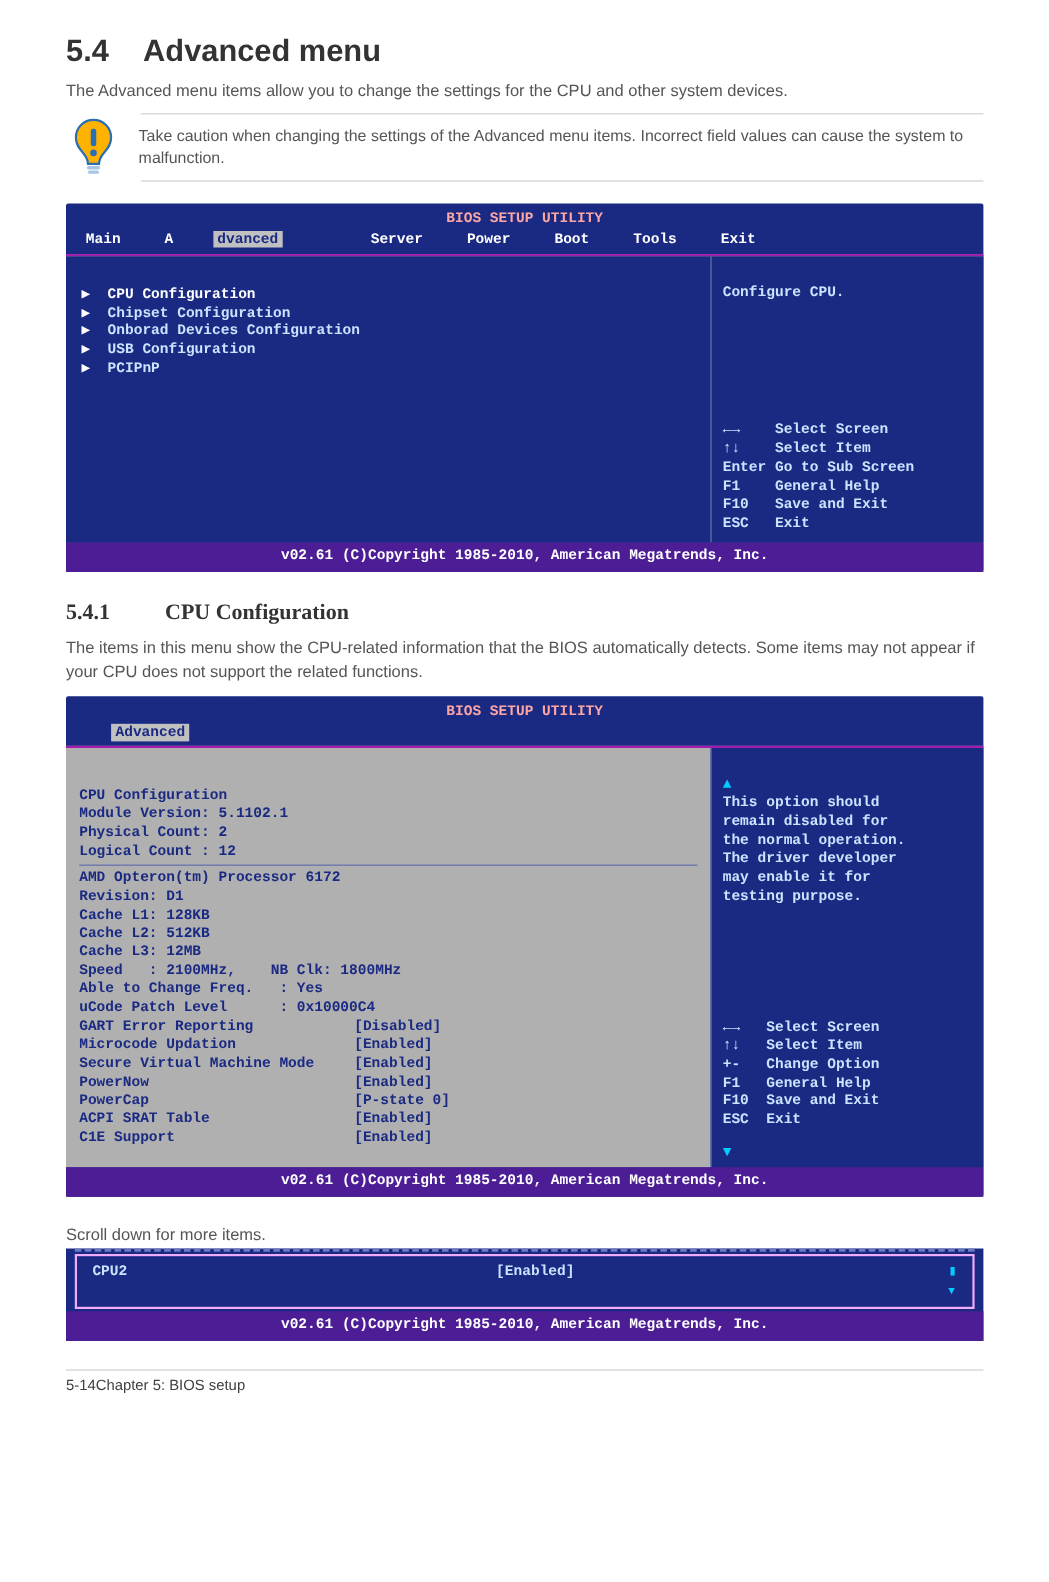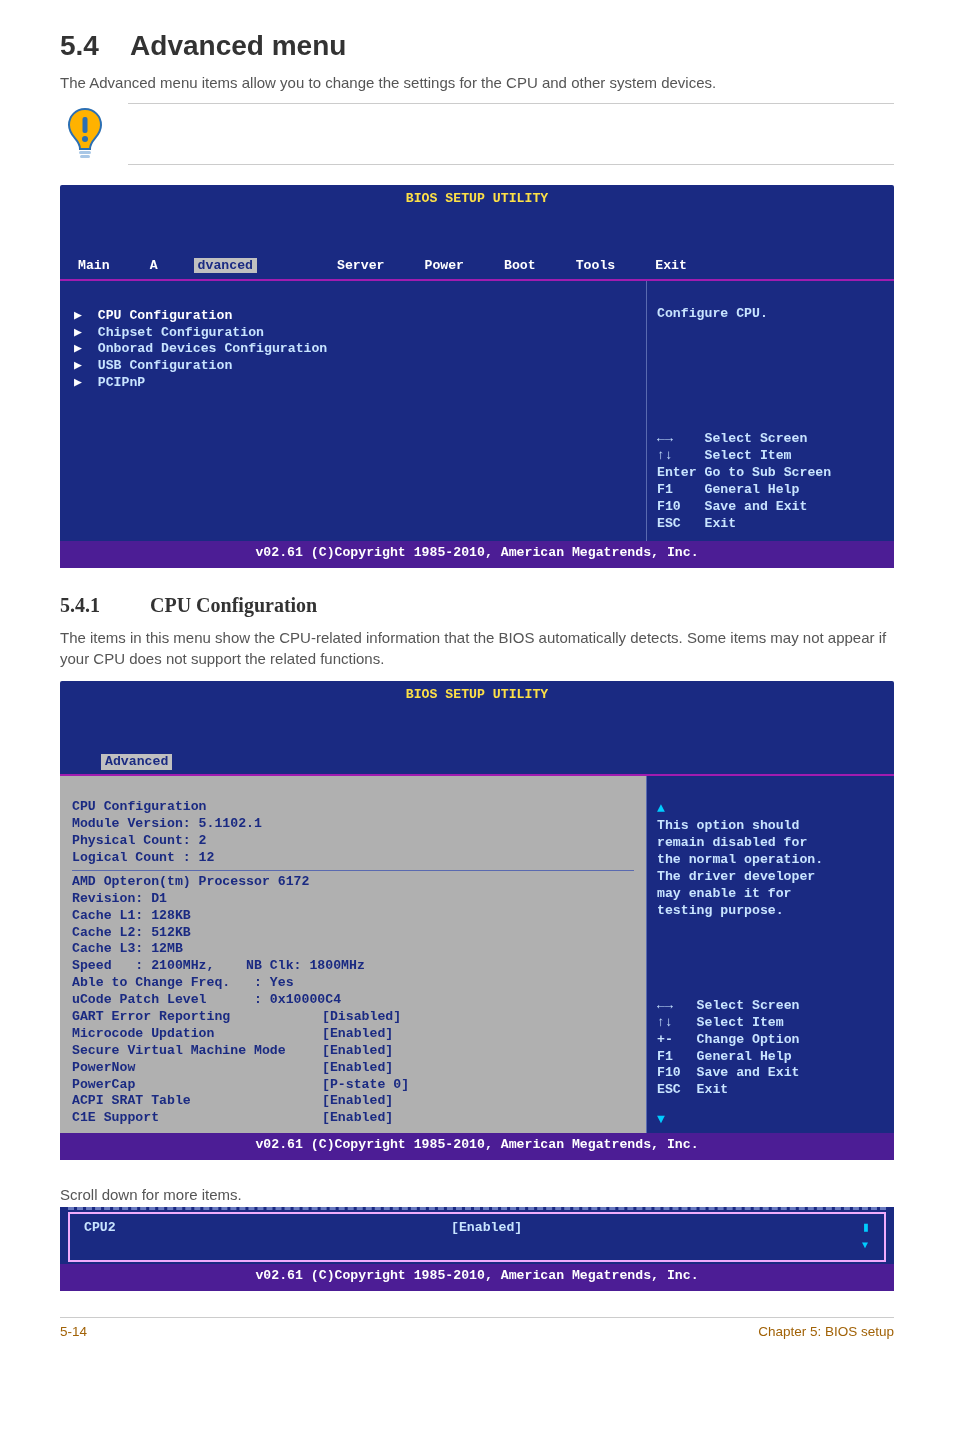--- a/index.html
+++ b/index.html
@@ -57,30 +57,30 @@
     color: #fff;
     font-family: "Courier New", monospace;
     font-size: 13.2px;
     font-weight: bold;
     line-height: 1.28;
     border-radius: 2px;
     margin-bottom: 26px;
   }
   .bios-title {
     text-align: center;
-    color: #fde047;
+    color: #fca5a5;
     padding-top: 6px;
     letter-spacing: 0;
   }
   .bios-menubar {
     display: flex;
     color: #fff;
     padding: 2px 18px 4px 18px;
   }
-  .bios-menubar span { margin-right: 40px; margin-top: 48px; }
+  .bios-menubar span { margin-right: 40px; }
   .bios-menubar .sel {
     background: #c0c0c0;
     color: #1a2a82;
     padding: 0 4px;
     margin-left:-4px;
   }
   .bios-body {
     display: flex;
     background: #b0b0b0;
     color: #1a2a82;
@@ -148,23 +148,22 @@
     align-items:flex-start;
     border:2px solid #f0abfc;
     margin:2px 8px;
     gap:47px;
   }
   .bios-mini-row .lbl { width: 320px; color:#c8e4ff; }
   .bios-mini-row .val { color:#c8e4ff; }
   .bios-mini-arrows { margin-left:auto; color:#ff0; }
   .page-footer {
     display:flex;
-    justify-content: space-between;
     font-size: 13.5px;
-    color:#a16207;
+    color:#404040;
     border-top:1px solid #ccc;
     padding-top:6px;
     margin-top:18px;
   }
   .second-body .bios-main { color:#fff; }
   .sel-row { color:#fff; }
   .scroll-triangle { color:#0cf; }
   .hline { border-top:1px solid #5a6ab0; height:0; margin:3px 0; }
 </style>
 </head>
@@ -177,20 +176,21 @@
 <p class="body-text">The Advanced menu items allow you to change the settings for the CPU and other system devices.</p>
 
 <div class="caution-box">
   <svg class="caution-icon" viewBox="0 0 50 58">
     <path d="M25 4 C16 4 9 11 9 20 C9 32 20 34 20 44 L30 44 C30 34 41 32 41 20 C41 11 34 4 25 4 Z" fill="#ffb200" stroke="#2b6fb3" stroke-width="2"></path>
     <rect x="22.5" y="12" width="5" height="16" rx="2" fill="#2b6fb3"></rect>
     <circle cx="25" cy="34" r="3" fill="#2b6fb3"></circle>
     <rect x="19" y="46" width="12" height="3" rx="1.5" fill="#a8c7e6"></rect>
     <rect x="20" y="50" width="10" height="3" rx="1.5" fill="#a8c7e6"></rect>
   </svg>
+  <div class="caution-text">Take caution when changing the settings of the Advanced menu items. Incorrect field values can cause the system to malfunction.</div>
 </div>
 
 <div class="bios-screen">
   <div class="bios-title">BIOS SETUP UTILITY</div>
   <div class="bios-menubar">
     <span>Main</span>
     <span><span>A</span><span class="sel">dvanced</span></span>
     <span>Server</span>
     <span>Power</span>
     <span>Boot</span>
@@ -226,21 +226,21 @@
 
 <p class="body-text">The items in this menu show the CPU-related information that the BIOS automatically detects. Some items may not appear if your CPU does not support the related functions.</p>
 
 <div class="bios-screen second-body">
   <div class="bios-title">BIOS SETUP UTILITY</div>
   <div class="bios-menubar" style="padding-left:45px;">
     <span class="sel">Advanced</span>
   </div>
   <div class="bios-body">
     <div class="bios-body-inner">
-      <div class="bios-main" style="background:#b0b0b0;color:#1a2a82;padding:6px 12px;">
+      <div class="bios-main" style="background:#b0b0b0;color:#1a2a82;padding:18px 12px;">
 <span style="color:#1a2a82">CPU Configuration</span>
 <span>Module Version: 5.1102.1</span>
 <span>Physical Count: 2</span>
 <span>Logical Count : 12</span>
 <div class="hline"></div><span>AMD Opteron(tm) Processor 6172</span>
 <span>Revision: D1</span>
 <span>Cache L1: 128KB</span>
 <span>Cache L2: 512KB</span>
 <span>Cache L3: 12MB</span>
 <span>Speed   : 2100MHz,    NB Clk: 1800MHz</span>

